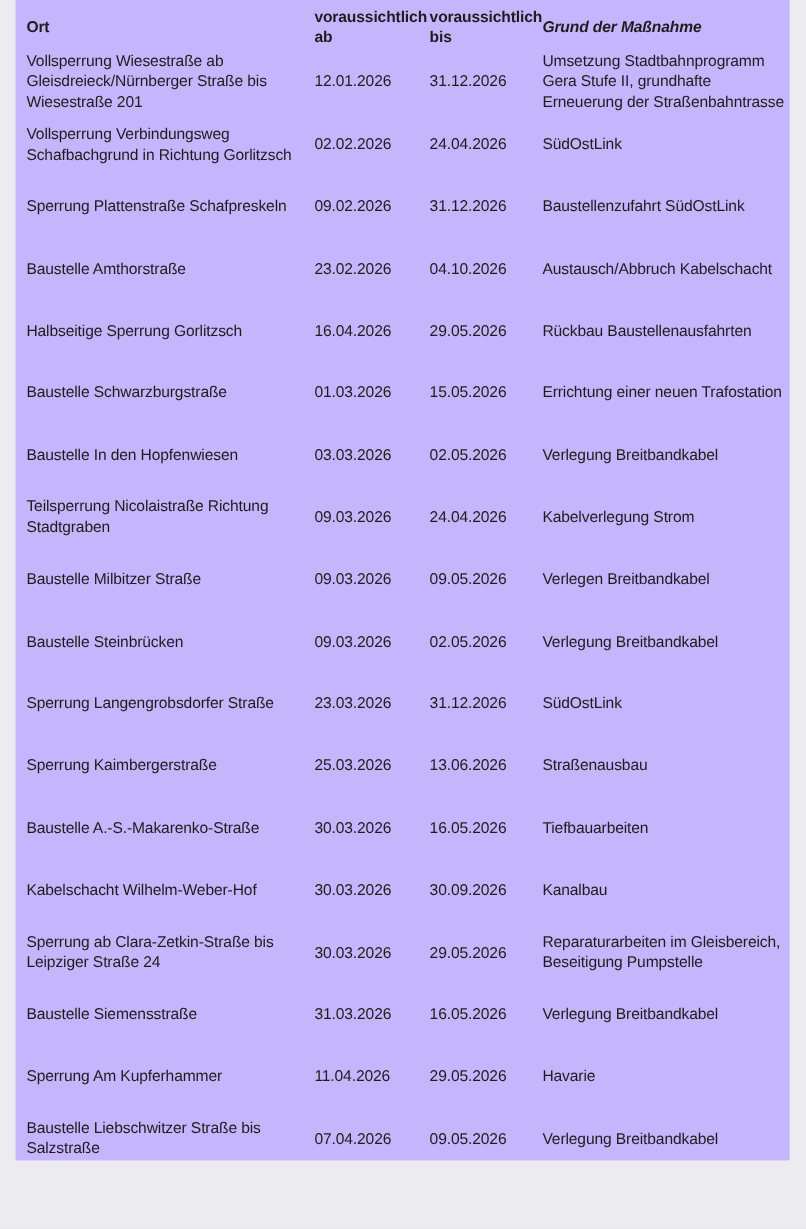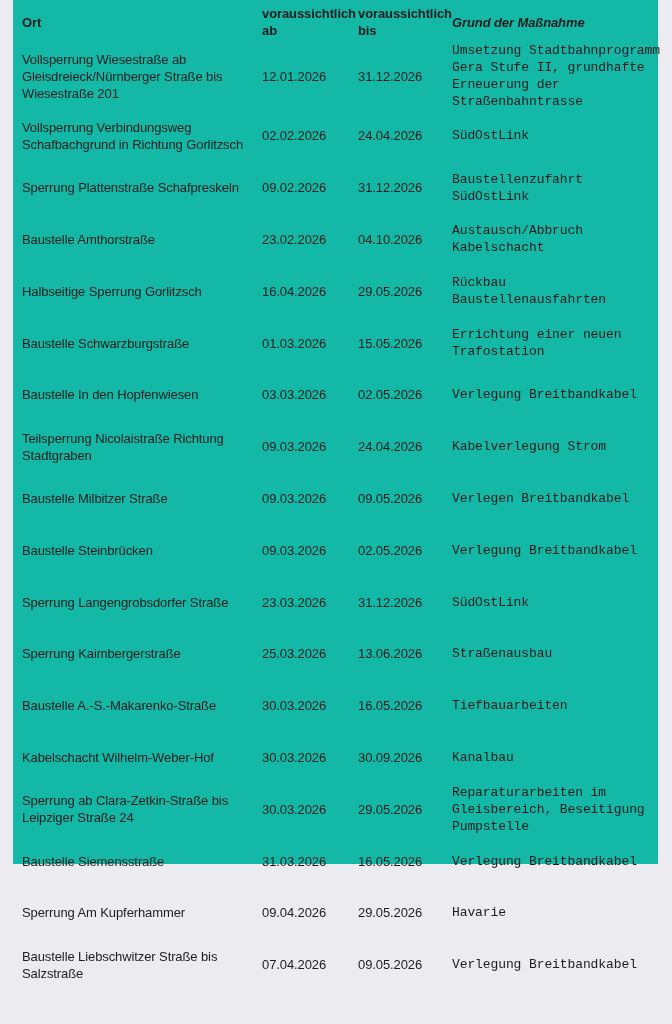--- a/index.html
+++ b/index.html
@@ -9,22 +9,22 @@
     height: 1024px;
     overflow: hidden;
     background: #ebebf0;
     font-family: "Liberation Sans", "DejaVu Sans", sans-serif;
   }
   .page {
     position: absolute;
     left: 13px;
     top: 0;
     width: 645px;
-    height: 864px;
-    background: #14b8a6;
+    height: 967px;
+    background: #c4b5fd;
   }
   table.roadworks {
     border-collapse: collapse;
     table-layout: fixed;
     margin-left: 9px;
     width: 642px;
     color: #1d1d1d;
     font-size: 13px;
     line-height: 17px;
   }
@@ -40,21 +40,21 @@
     padding: 2px 8px 0 0;
     letter-spacing: -0.1px;
   }
   thead th.h-reason { padding-right: 2px; font-style: italic; }
   tbody td {
     vertical-align: middle;
     height: 51.8px;
     padding: 0 10px 0 0;
     letter-spacing: -0.1px;
   }
-  tbody td.c-reason { padding-right: 2px; font-family: Liberation Mono, monospace; }
+  tbody td.c-reason { padding-right: 2px; }
 </style>
 </head>
 <body>
 
 <div class="page">
   <table class="roadworks">
     <colgroup>
       <col class="c-ort">
       <col class="c-from">
       <col class="c-to">
@@ -160,21 +160,21 @@
     <td class="c-reason">Reparaturarbeiten im Gleisbereich, Beseitigung Pumpstelle</td>
   </tr>
         <tr>
     <td class="c-ort">Baustelle Siemensstraße</td>
     <td class="c-from">31.03.2026</td>
     <td class="c-to">16.05.2026</td>
     <td class="c-reason">Verlegung Breitbandkabel</td>
   </tr>
         <tr>
     <td class="c-ort">Sperrung Am Kupferhammer</td>
-    <td class="c-from">09.04.2026</td>
+    <td class="c-from">11.04.2026</td>
     <td class="c-to">29.05.2026</td>
     <td class="c-reason">Havarie</td>
   </tr>
         <tr>
     <td class="c-ort">Baustelle Liebschwitzer Straße bis Salzstraße</td>
     <td class="c-from">07.04.2026</td>
     <td class="c-to">09.05.2026</td>
     <td class="c-reason">Verlegung Breitbandkabel</td>
   </tr>
       </tbody>

